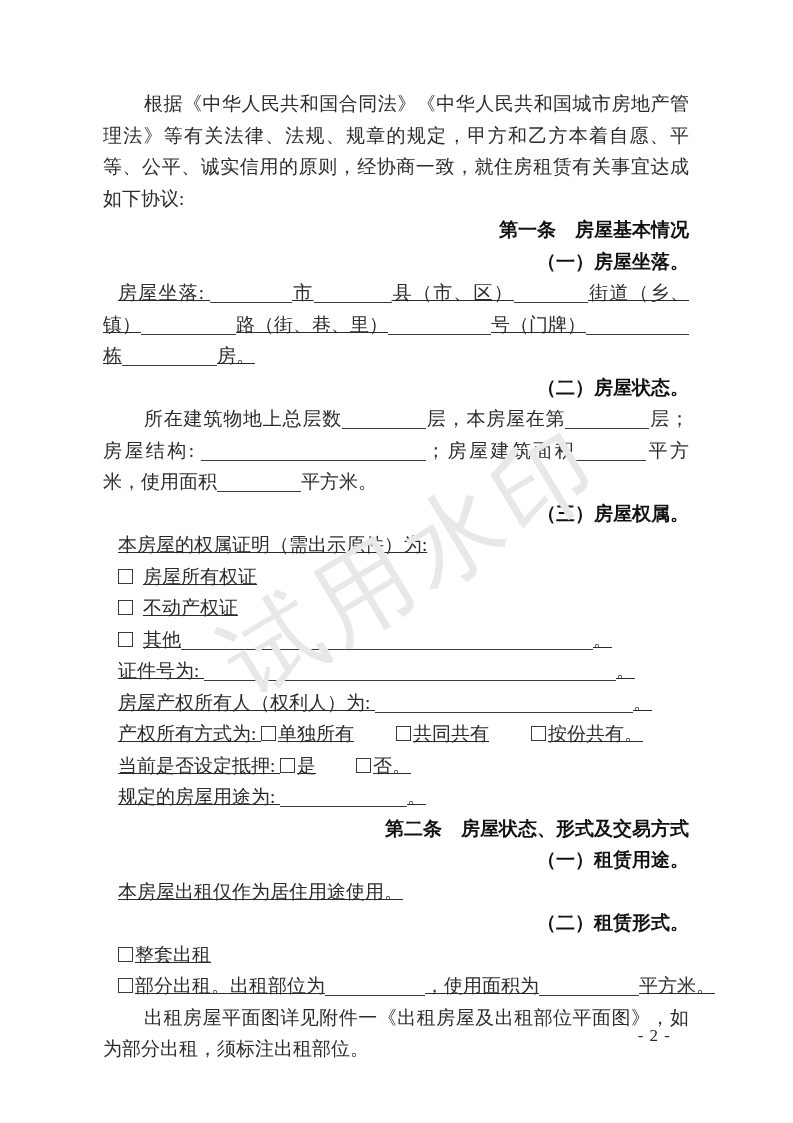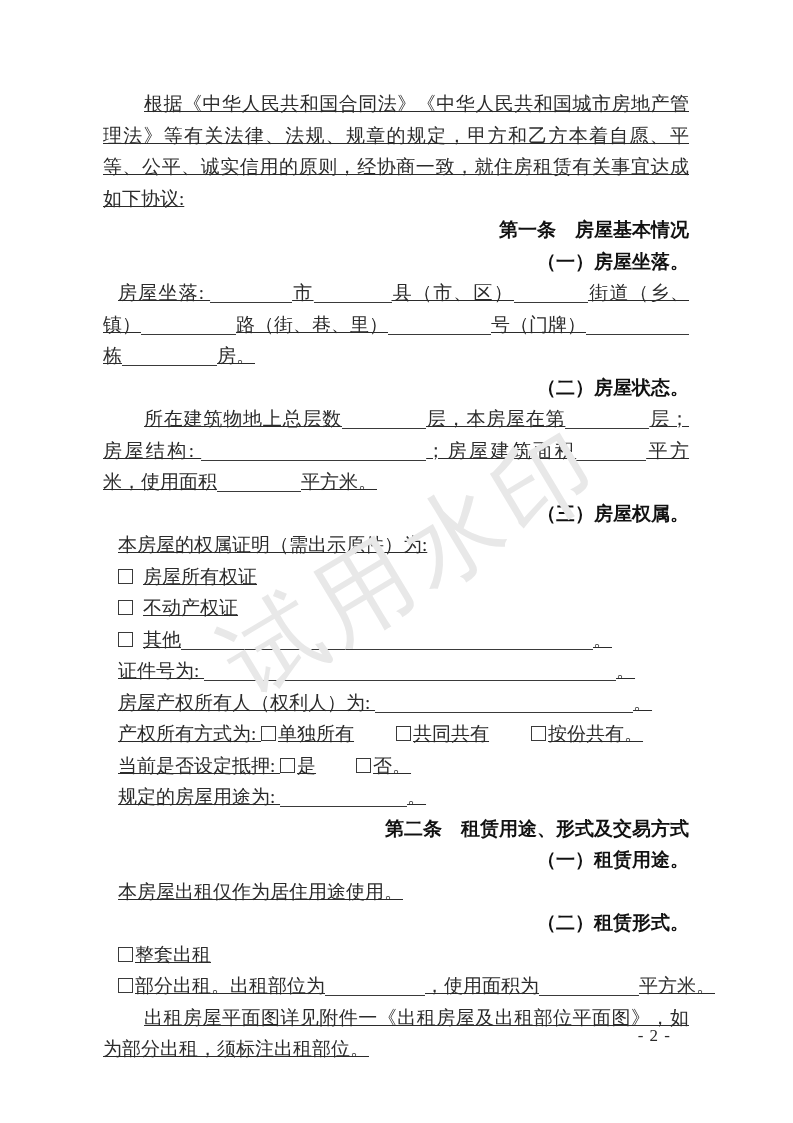--- a/index.html
+++ b/index.html
@@ -23,21 +23,21 @@
     width: 586px;
     font-size: 19px;
     line-height: 31.5px;
     text-align: justify;
     z-index: 1;
   }
   .blk {
     margin: 0;
     padding: 0;
   }
-  .blk.indent   { text-indent: 41px; text-decoration: underline; }
+  .blk.indent   { text-indent: 41px; }
   .blk.heading  { text-indent: 41px; font-weight: 700; color: var(--heading, #111111); text-align: right; }
   .blk.statement{ text-indent: 15px; text-decoration: underline; }
   .blk.nowrap   { white-space: nowrap; }
   .run { }
   .blank {
     display: inline-block;
     height: 14px;
     border-bottom: 1.2px solid var(--line, #3a3a3a);
     vertical-align: -4px;
   }
@@ -96,21 +96,21 @@
       <p class="blk heading"><span class="run">（三）房屋权属。</span></p>
       <p class="blk statement"><span class="run">本房屋的权属证明（需出示原件）为:</span></p>
       <p class="blk statement"><span class="checkbox" style="margin-right: 10px;"></span><span class="run">房屋所有权证</span></p>
       <p class="blk statement"><span class="checkbox" style="margin-right: 10px;"></span><span class="run">不动产权证</span></p>
       <p class="blk statement"><span class="checkbox" style="margin-right: 10px;"></span><span class="run">其他</span><span class="blank" style="width: 412px;"></span><span class="run">。</span></p>
       <p class="blk statement"><span class="run">证件号为: </span><span class="blank" style="width: 412px;"></span><span class="run">。</span></p>
       <p class="blk statement"><span class="run">房屋产权所有人（权利人）为: </span><span class="blank" style="width: 258px;"></span><span class="run">。</span></p>
       <p class="blk statement"><span class="run">产权所有方式为: </span><span class="checkbox"></span><span class="run">单独所有</span><span class="spacer" style="width: 42px;"></span><span class="checkbox"></span><span class="run">共同共有</span><span class="spacer" style="width: 42px;"></span><span class="checkbox"></span><span class="run">按份共有。</span></p>
       <p class="blk statement"><span class="run">当前是否设定抵押: </span><span class="checkbox"></span><span class="run">是</span><span class="spacer" style="width: 40px;"></span><span class="checkbox"></span><span class="run">否。</span></p>
       <p class="blk statement"><span class="run">规定的房屋用途为: </span><span class="blank" style="width: 127px;"></span><span class="run">。</span></p>
-      <p class="blk heading"><span class="run">第二条　租赁用途、形式及交易方式</span></p>
+      <p class="blk heading"><span class="run">第二条　房屋状态、形式及交易方式</span></p>
       <p class="blk heading"><span class="run">（一）租赁用途。</span></p>
       <p class="blk statement"><span class="run">本房屋出租仅作为居住用途使用。</span></p>
       <p class="blk heading"><span class="run">（二）租赁形式。</span></p>
       <p class="blk statement"><span class="checkbox"></span><span class="run">整套出租</span></p>
       <p class="blk statement nowrap"><span class="checkbox"></span><span class="run">部分出租。出租部位为</span><span class="blank" style="width: 100px;"></span><span class="run">，使用面积为</span><span class="blank" style="width: 100px;"></span><span class="run">平方米。</span></p>
       <p class="blk indent"><span class="run">出租房屋平面图详见附件一《出租房屋及出租部位平面图》，如为部分出租，须标注出租部位。</span></p>
     </div>
   <div class="watermark">试用水印</div>
   <div class="page-number">- 2 -</div>
 </div>

